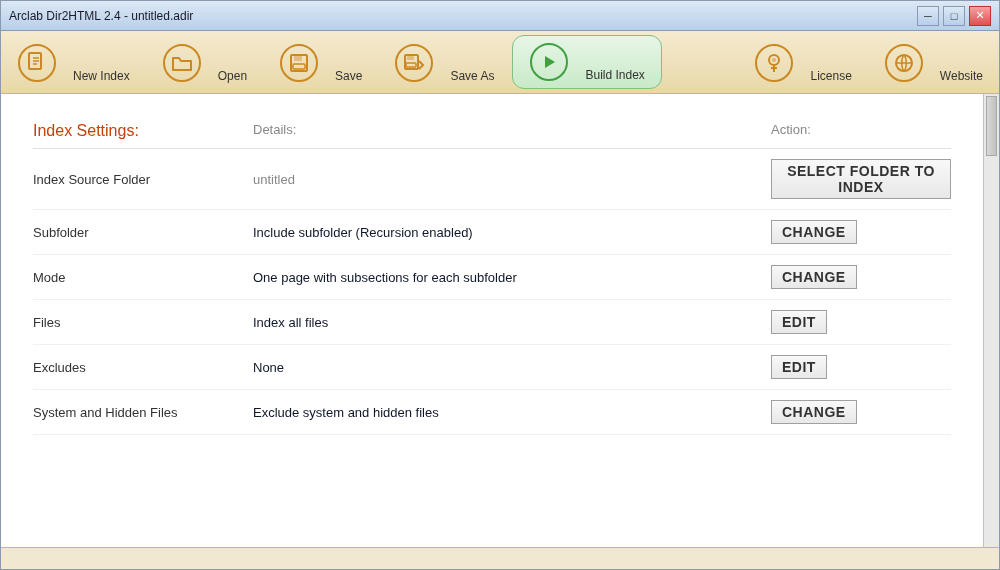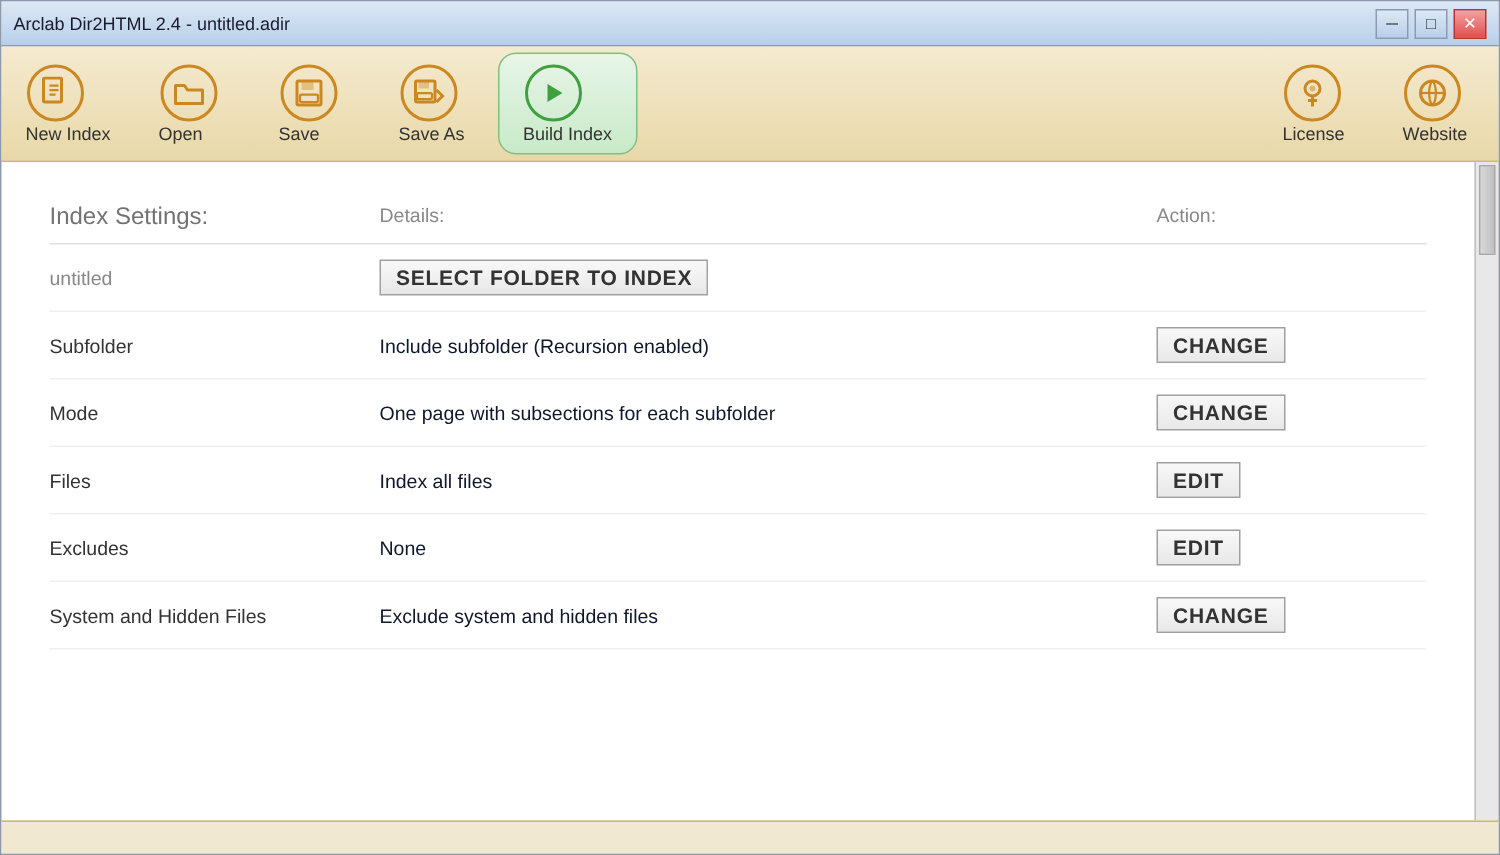--- a/index.html
+++ b/index.html
@@ -61,29 +61,29 @@
     .toolbar {
       background: linear-gradient(to bottom, #f5ead0, #e8d8a8);
       border-bottom: 1px solid #c8b878;
       display: flex;
       align-items: stretch;
       padding: 4px 0;
     }
 
     .toolbar-btn {
       display: flex;
-      flex-direction: column;
-      align-items: flex-start;
+      flex-direction: row;
+      align-items: flex-end;
       justify-content: center;
       padding: 6px 16px;
       min-width: 80px;
       cursor: pointer;
       border: none;
       background: transparent;
-      gap: 0;
+      gap: 16px;
       position: relative;
     }
 
     .toolbar-btn.active {
       background: linear-gradient(to bottom, #e8f5e8, #c8eac8);
       border: 1px solid #80c080;
       border-radius: 12px;
       margin: 0 2px;
     }
 
@@ -207,21 +207,21 @@
       font-size: 14px;
       font-weight: bold;
       color: #333;
       background: linear-gradient(to bottom, #f8f8f8, #e8e8e8);
       border: 1px solid #a0a0a0;
       cursor: pointer;
       letter-spacing: 0.5px;
     }
 
     .index-settings-title {
-      color: #737373;
+      color: #c2410c;
       font-size: 16px;
     }
 
     .status-bar {
       height: 22px;
       background: #f0e8d0;
       border-top: 1px solid #c8b878;
       display: flex;
       align-items: center;
       padding: 0 8px;
@@ -346,20 +346,21 @@
 
       <div class="settings-table">
 
         <div class="settings-header">
           <span class="index-settings-title">Index Settings:</span>
           <span class="settings-header-label">Details:</span>
           <span class="settings-header-label">Action:</span>
         </div>
 
         <div class="settings-row">
+          <span class="settings-key">Index Source Folder</span>
           <span class="settings-value muted">untitled</span>
           <div class="settings-action">
             <button class="action-btn">SELECT FOLDER TO INDEX</button>
           </div>
         </div>
 
         <div class="settings-row">
           <span class="settings-key">Subfolder</span>
           <span class="settings-value">Include subfolder (Recursion enabled)</span>
           <div class="settings-action">

